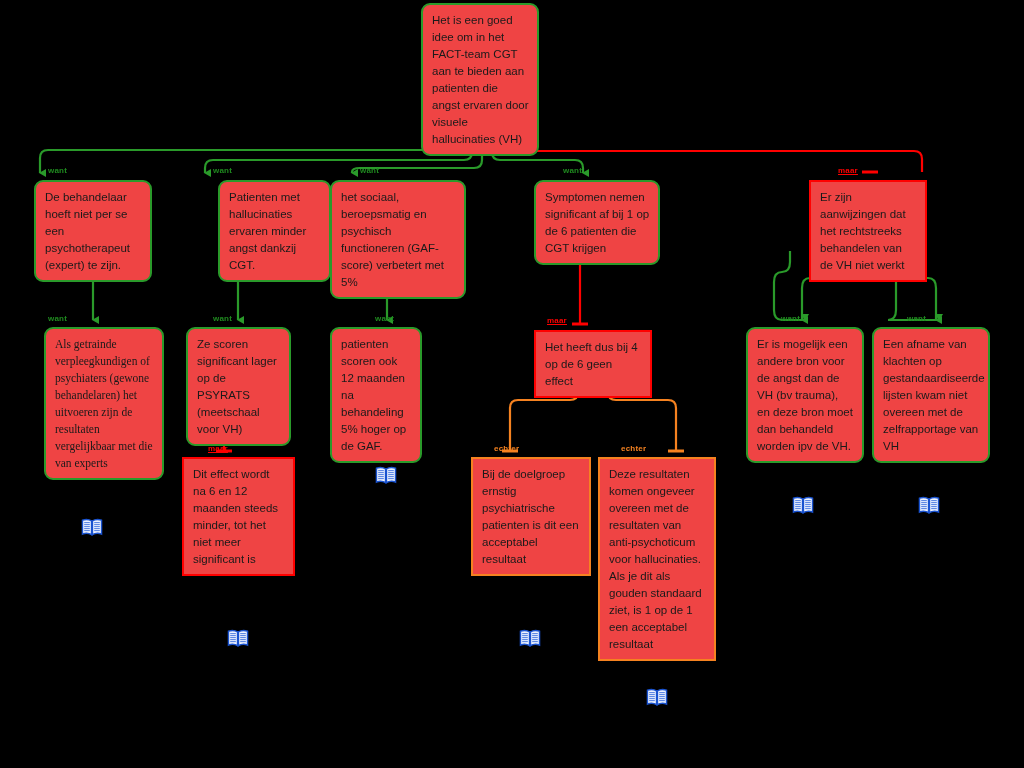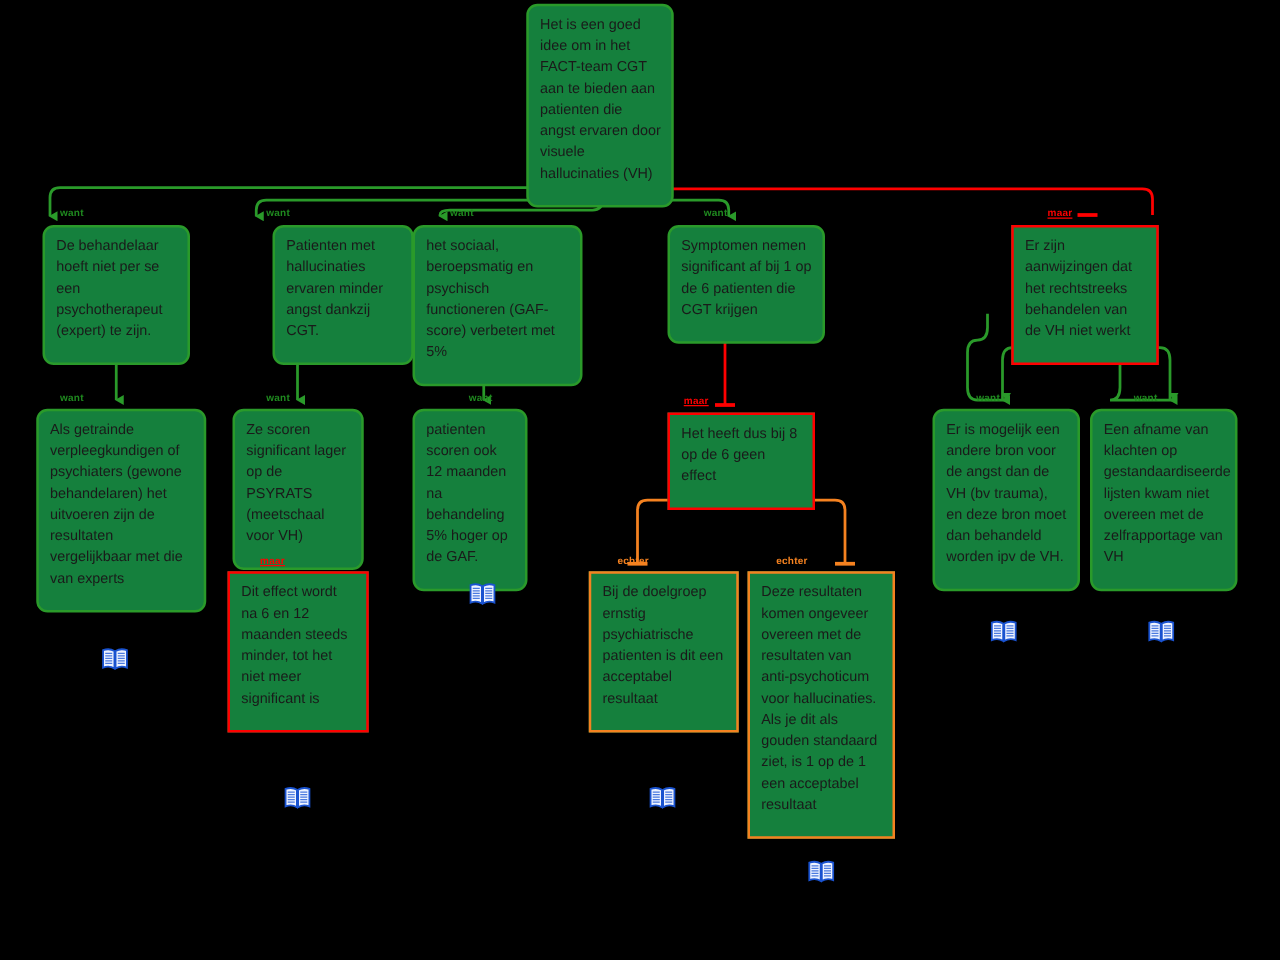--- a/index.html
+++ b/index.html
@@ -5,23 +5,23 @@
 <style>
   html,body{margin:0;padding:0;background:#000;}
   body{
     width:1024px;height:768px;overflow:hidden;position:relative;
     font-family:"Liberation Sans","DejaVu Sans",sans-serif;
   }
   #canvas{position:absolute;left:0;top:0;width:1024px;height:768px;}
   svg.links{position:absolute;left:0;top:0;width:1024px;height:768px;pointer-events:none;}
 
   .node{
-    position:absolute;background:#15803d;box-sizing:border-box;
+    position:absolute;background:#ef4444;box-sizing:border-box;
     color:#1a1a1a;font-size:11.5px;line-height:17px;
-    padding:7px 8px 16px 9px;
+    padding:7px 8px 6px 9px;
   }
   .node.green{border:2px solid #2a9a2a;border-radius:9px;}
   .node.red{border:2px solid #ff0000;border-radius:0;}
   .node.orange{border:2px solid #f58220;border-radius:0;}
   .node .txt{display:block;white-space:pre-line;}
 
   .conn-label{
     position:absolute;font-size:8px;font-weight:bold;letter-spacing:.2px;
     line-height:9px;white-space:nowrap;
   }
@@ -105,31 +105,31 @@
       </div>
       <div class="node green" style="left: 330px; top: 180px; width: 136px; min-height: 88px;">
         <span class="txt">het sociaal, beroepsmatig en psychisch functioneren (GAF-score) verbetert met 5%</span>
       </div>
       <div class="node green" style="left: 534px; top: 180px; width: 126px; min-height: 70px;">
         <span class="txt">Symptomen nemen significant af bij 1 op de 6 patienten die CGT krijgen</span>
       </div>
       <div class="node red" style="left: 809px; top: 180px; width: 118px; min-height: 70px;">
         <span class="txt">Er zijn aanwijzingen dat het rechtstreeks behandelen van de VH niet werkt</span>
       </div>
-      <div class="node green" style="left: 29px; top: 327px; width: 136px; min-height: 145px;">
+      <div class="node green" style="left: 44px; top: 327px; width: 120px; min-height: 145px; font-family: Liberation Serif, serif;">
         <span class="txt">Als getrainde verpleegkundigen of psychiaters (gewone behandelaren) het uitvoeren zijn de resultaten vergelijkbaar met die van experts</span>
       </div>
       <div class="node green" style="left: 186px; top: 327px; width: 105px; min-height: 82px;">
         <span class="txt">Ze scoren significant lager op de PSYRATS (meetschaal voor VH)</span>
       </div>
       <div class="node green" style="left: 330px; top: 327px; width: 92px; min-height: 70px;">
         <span class="txt">patienten scoren ook 12 maanden na behandeling 5% hoger op de GAF.</span>
       </div>
       <div class="node red" style="left: 534px; top: 330px; width: 118px; min-height: 40px;">
-        <span class="txt">Het heeft dus bij 8 op de 6 geen effect</span>
+        <span class="txt">Het heeft dus bij 4 op de 6 geen effect</span>
       </div>
       <div class="node green" style="left: 746px; top: 327px; width: 118px; min-height: 114px;">
         <span class="txt">Er is mogelijk een andere bron voor de angst dan de VH (bv trauma), en deze bron moet dan behandeld worden ipv de VH.</span>
       </div>
       <div class="node green" style="left: 872px; top: 327px; width: 118px; min-height: 114px;">
         <span class="txt">Een afname van klachten op gestandaardiseerde lijsten kwam niet overeen met de zelfrapportage van VH</span>
       </div>
       <div class="node red" style="left: 182px; top: 457px; width: 113px; min-height: 88px;">
         <span class="txt">Dit effect wordt na 6 en 12 maanden steeds minder, tot het niet meer significant is</span>
       </div>

